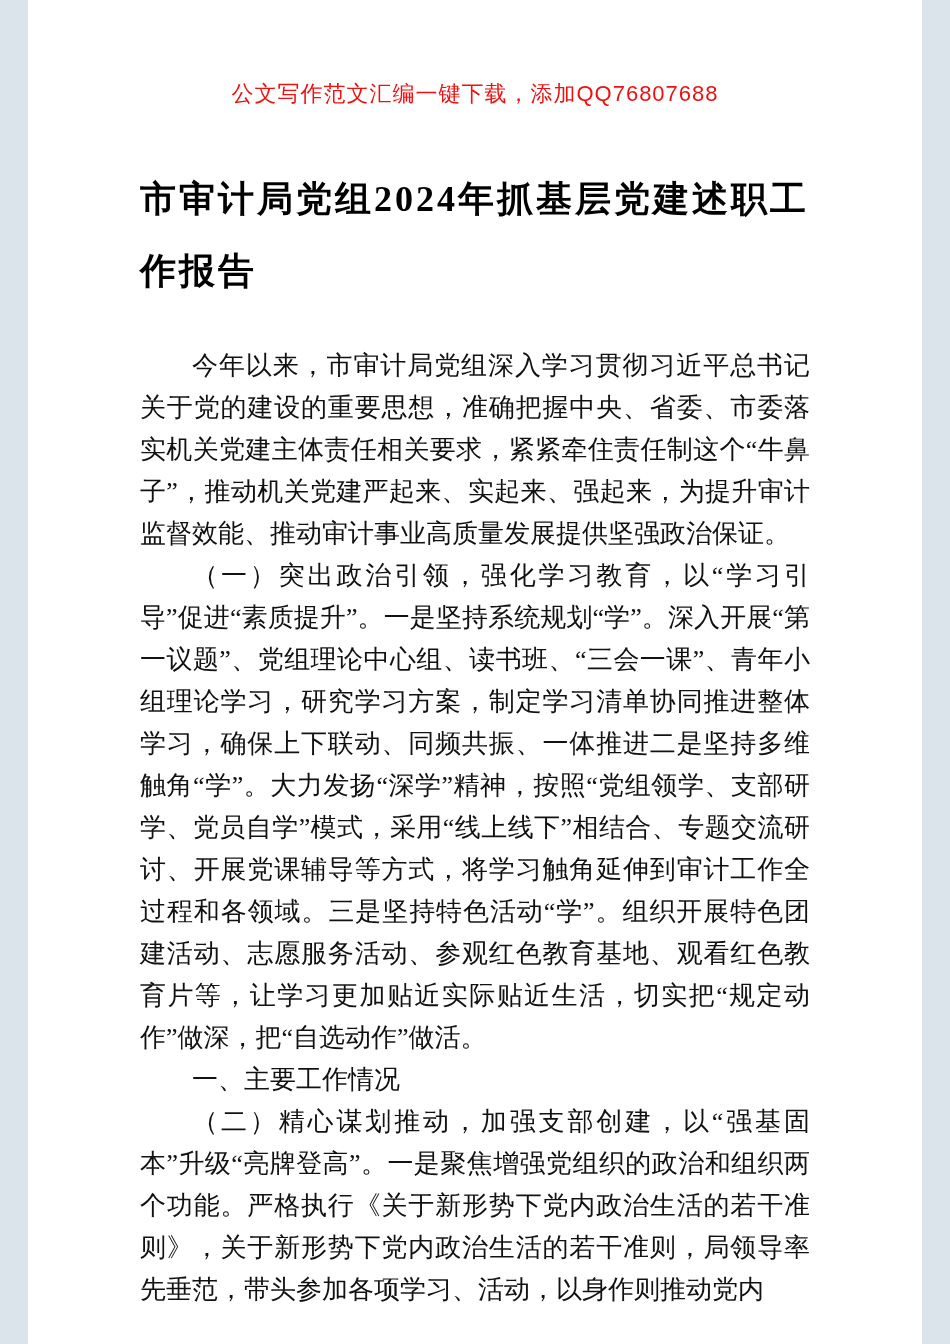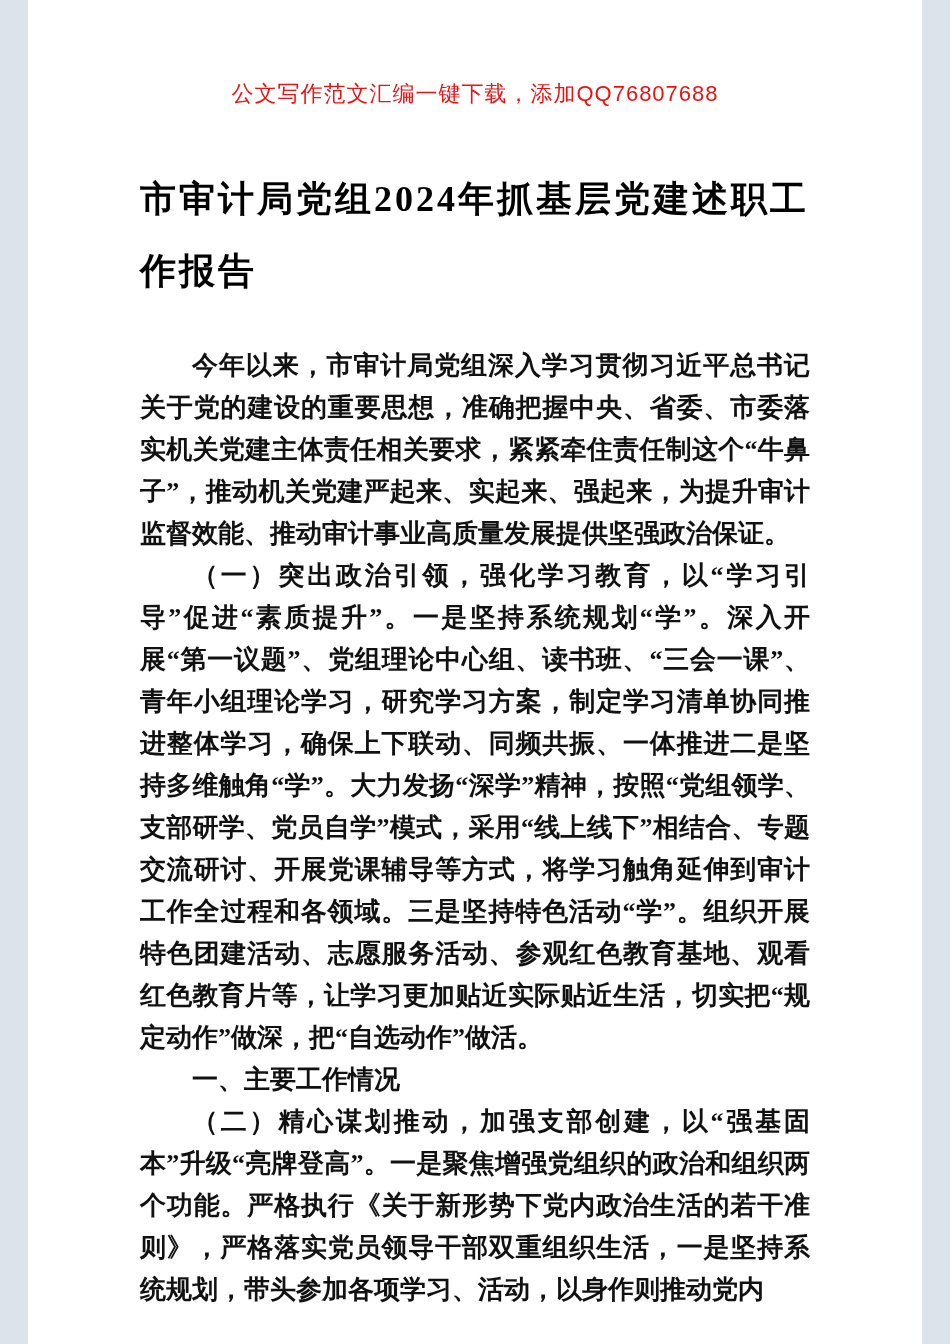--- a/index.html
+++ b/index.html
@@ -50,34 +50,33 @@
       color: #111111;
       font-size: 26px;
       line-height: 42px;
     }
     .para {
       margin: 0;
       text-indent: 2em;
       text-align: justify;
       text-justify: inter-ideograph;
       word-break: break-all;
-      font-weight: bold;
     }
   </style>
 </head>
 <body>
 
 <div class="page-wrap">
   <div class="paper">
 
     <div class="notice">公文写作范文汇编一键下载，添加QQ76807688</div>
 
     <h1 class="doc-title">市审计局党组2024年抓基层党建述职工作报告</h1>
 
     <div class="body-text">
       <p class="para">今年以来，市审计局党组深入学习贯彻习近平总书记关于党的建设的重要思想，准确把握中央、省委、市委落实机关党建主体责任相关要求，紧紧牵住责任制这个“牛鼻子”，推动机关党建严起来、实起来、强起来，为提升审计监督效能、推动审计事业高质量发展提供坚强政治保证。</p>
       <p class="para">（一）突出政治引领，强化学习教育，以“学习引导”促进“素质提升”。一是坚持系统规划“学”。深入开展“第一议题”、党组理论中心组、读书班、“三会一课”、青年小组理论学习，研究学习方案，制定学习清单协同推进整体学习，确保上下联动、同频共振、一体推进二是坚持多维触角“学”。大力发扬“深学”精神，按照“党组领学、支部研学、党员自学”模式，采用“线上线下”相结合、专题交流研讨、开展党课辅导等方式，将学习触角延伸到审计工作全过程和各领域。三是坚持特色活动“学”。组织开展特色团建活动、志愿服务活动、参观红色教育基地、观看红色教育片等，让学习更加贴近实际贴近生活，切实把“规定动作”做深，把“自选动作”做活。</p>
       <p class="para">一、主要工作情况</p>
-      <p class="para">（二）精心谋划推动，加强支部创建，以“强基固本”升级“亮牌登高”。一是聚焦增强党组织的政治和组织两个功能。严格执行《关于新形势下党内政治生活的若干准则》，严格落实党员领导干部双重组织生活，一是坚持系统规划，带头参加各项学习、活动，以身作则推动党内</p>
+      <p class="para">（二）精心谋划推动，加强支部创建，以“强基固本”升级“亮牌登高”。一是聚焦增强党组织的政治和组织两个功能。严格执行《关于新形势下党内政治生活的若干准则》，关于新形势下党内政治生活的若干准则，局领导率先垂范，带头参加各项学习、活动，以身作则推动党内</p>
     </div>
 
   </div>
 </div>
 
 </body></html>

